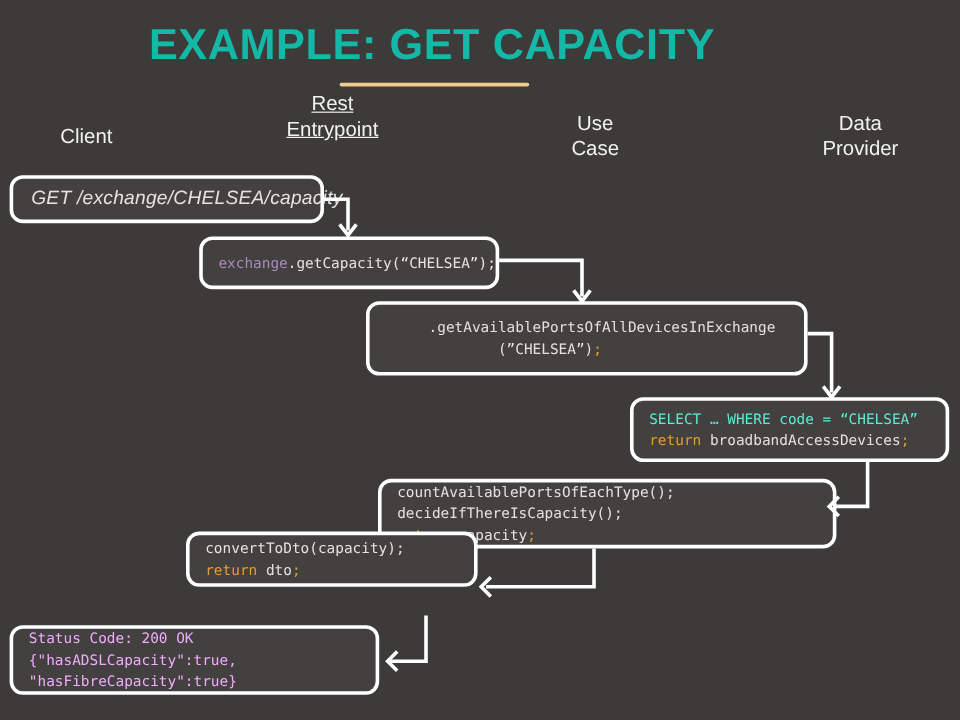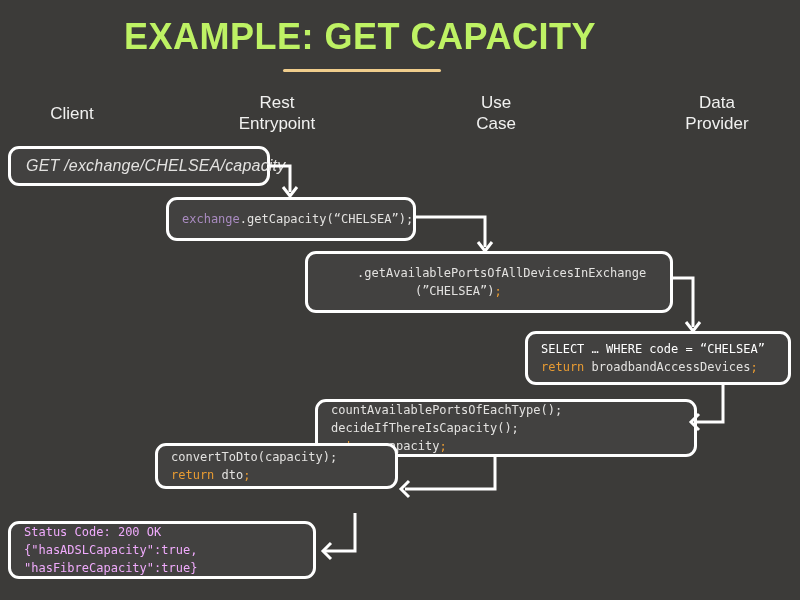--- a/index.html
+++ b/index.html
@@ -10,36 +10,36 @@
   .slide{
     position:relative;
     width:800px;height:600px;
     background:#3c3b39;
     overflow:hidden;
   }
   .slide-title{
     position:absolute;left:0;top:16px;width:720px;
     text-align:center;
     font-size:36px;font-weight:bold;letter-spacing:.5px;
-    color:#bef264;
+    color:#14b8a6;
     white-space:pre;
   }
   .title-underline{
     position:absolute;left:283px;top:69px;width:158px;height:3px;
     background:#f0cd8c;border-radius:2px;
   }
   .col-header{
     position:absolute;
     color:#f1f1f0;
     font-size:17px;line-height:21px;
     text-align:center;
     white-space:pre-line;
   }
   .col-client{left:22px;top:103px;width:100px;}
-  .col-rest{left:207px;top:92px;width:140px;}
+  .col-rest{left:207px;top:76px;width:140px;text-decoration:underline;}
   .col-use{left:446px;top:92px;width:100px;}
   .col-data{left:657px;top:92px;width:120px;}
 
   .flow-box{
     position:absolute;
     box-sizing:border-box;
     background:#424140;
     border:3px solid #ffffff;
     border-radius:11px;
     display:flex;flex-direction:column;justify-content:center;
@@ -47,21 +47,21 @@
   }
   .code-line{
     font-family:"DejaVu Sans Mono", monospace;
     font-size:12px;line-height:18px;
     white-space:pre;
     color:#e3e2e0;
   }
   .c-plain{color:#e3e2e0;}
   .c-purple{color:#a98bc0;}
   .c-orange{color:#e89b32;}
-  .c-green{color:#ffffff;}
+  .c-green{color:#5eead4;}
 
   .box-request{left:8px;top:146px;width:262px;height:40px;padding-left:15px;}
   .box-request .code-line{
     font-family:"Liberation Sans", sans-serif;
     font-style:italic;font-size:16px;letter-spacing:.2px;
     color:#efefee;
   }
   .box-usecase{left:166px;top:197px;width:250px;height:44px;}
   .box-dataprovider{left:305px;top:251px;width:368px;height:62px;}
   .box-sql{left:525px;top:331px;width:266px;height:54px;}

